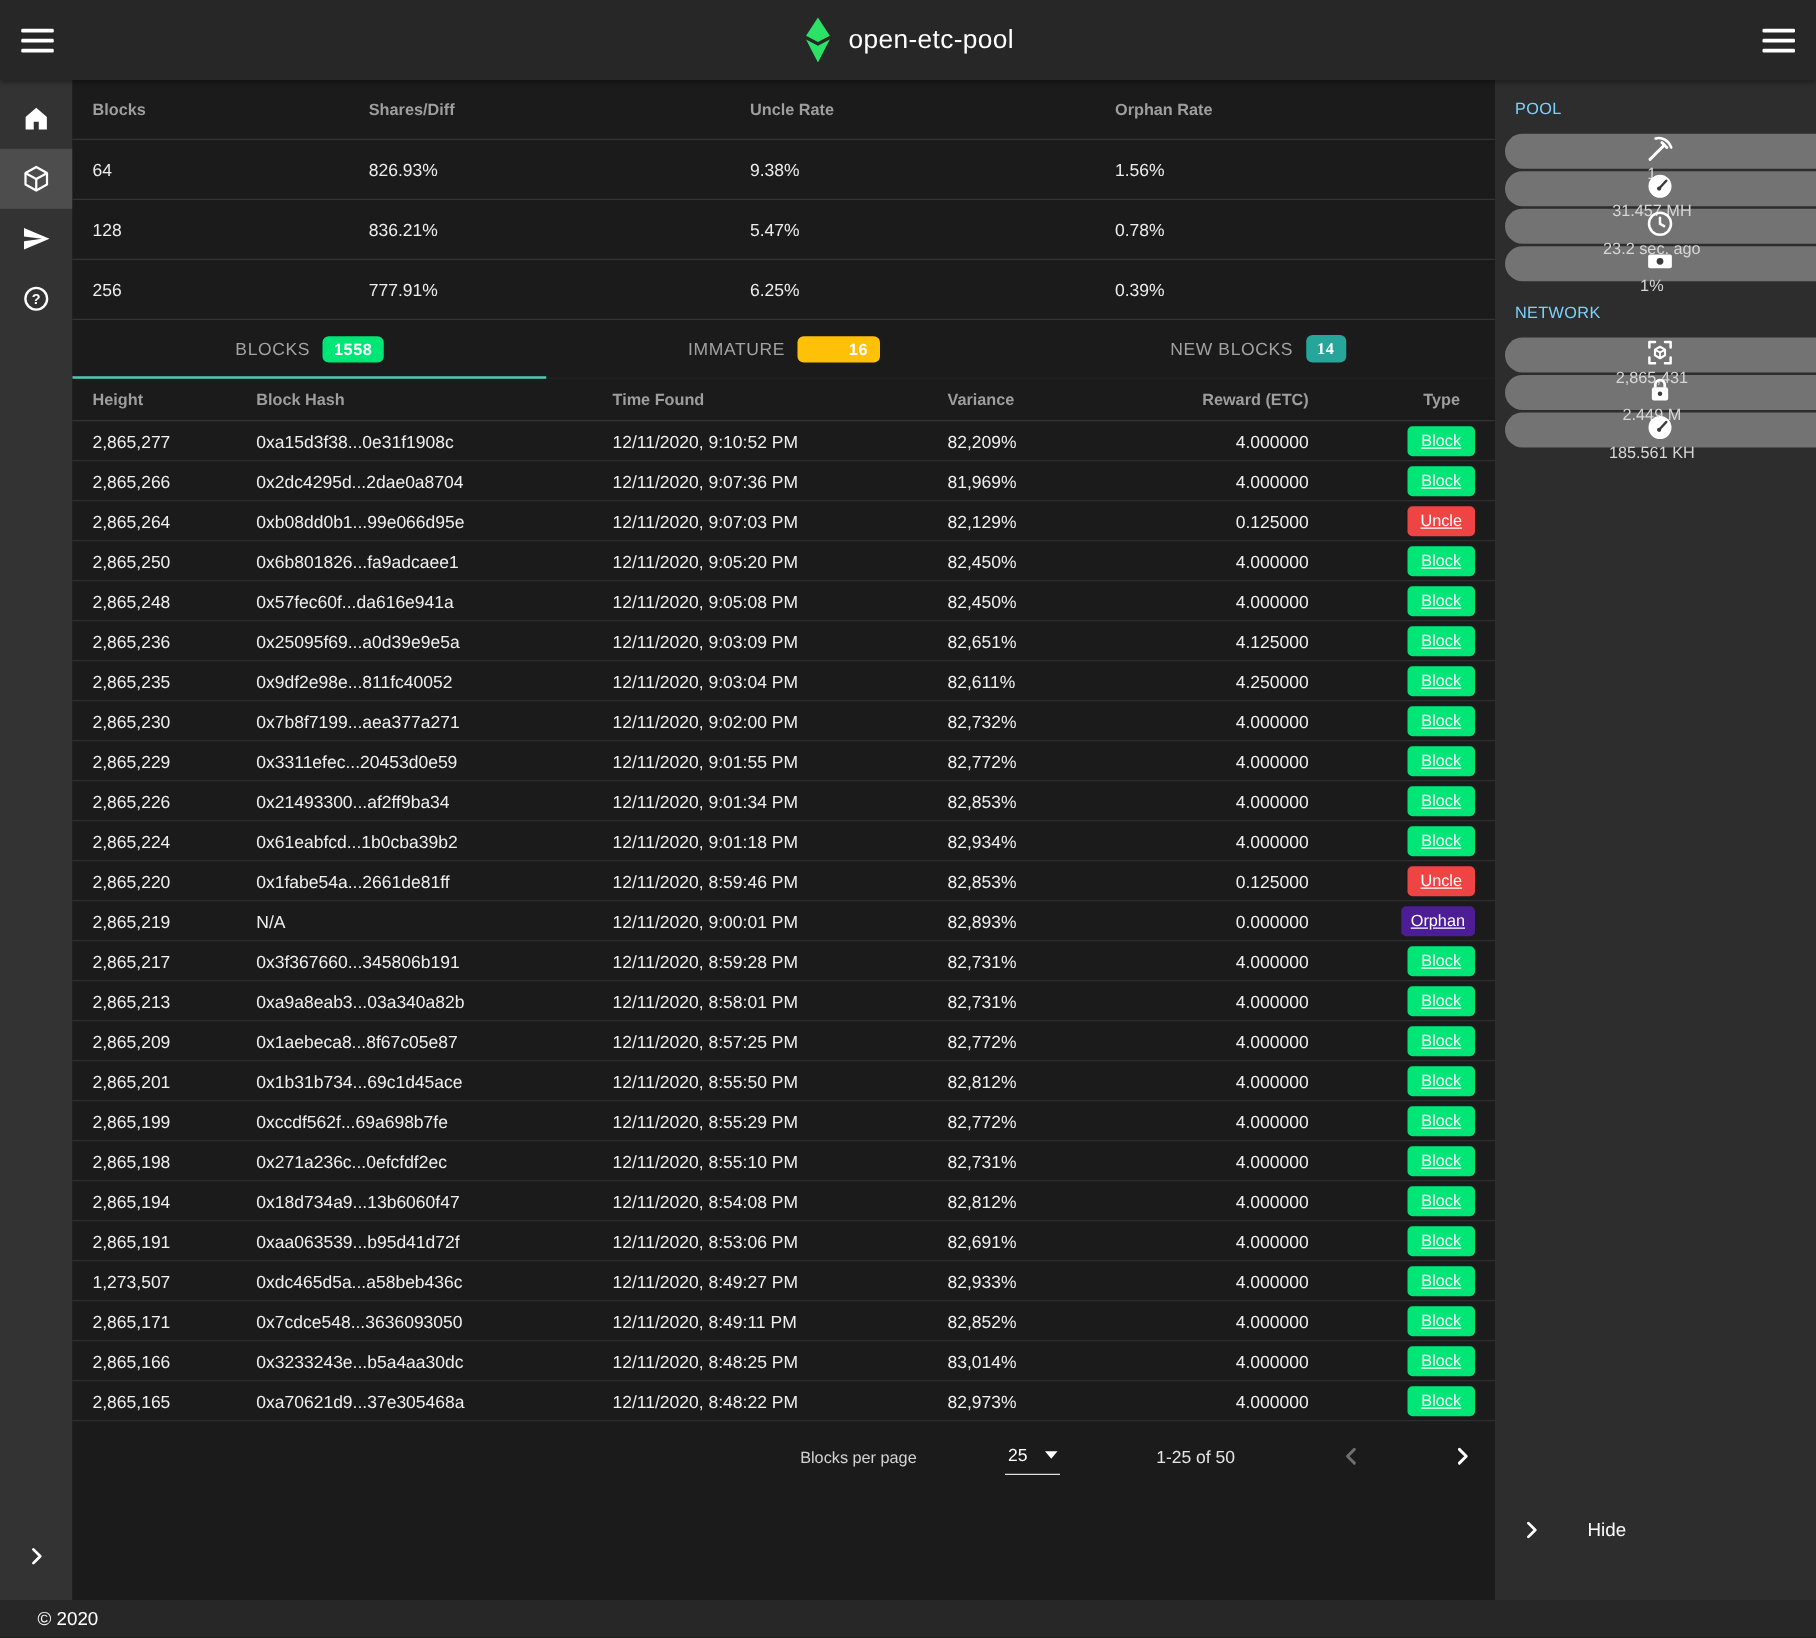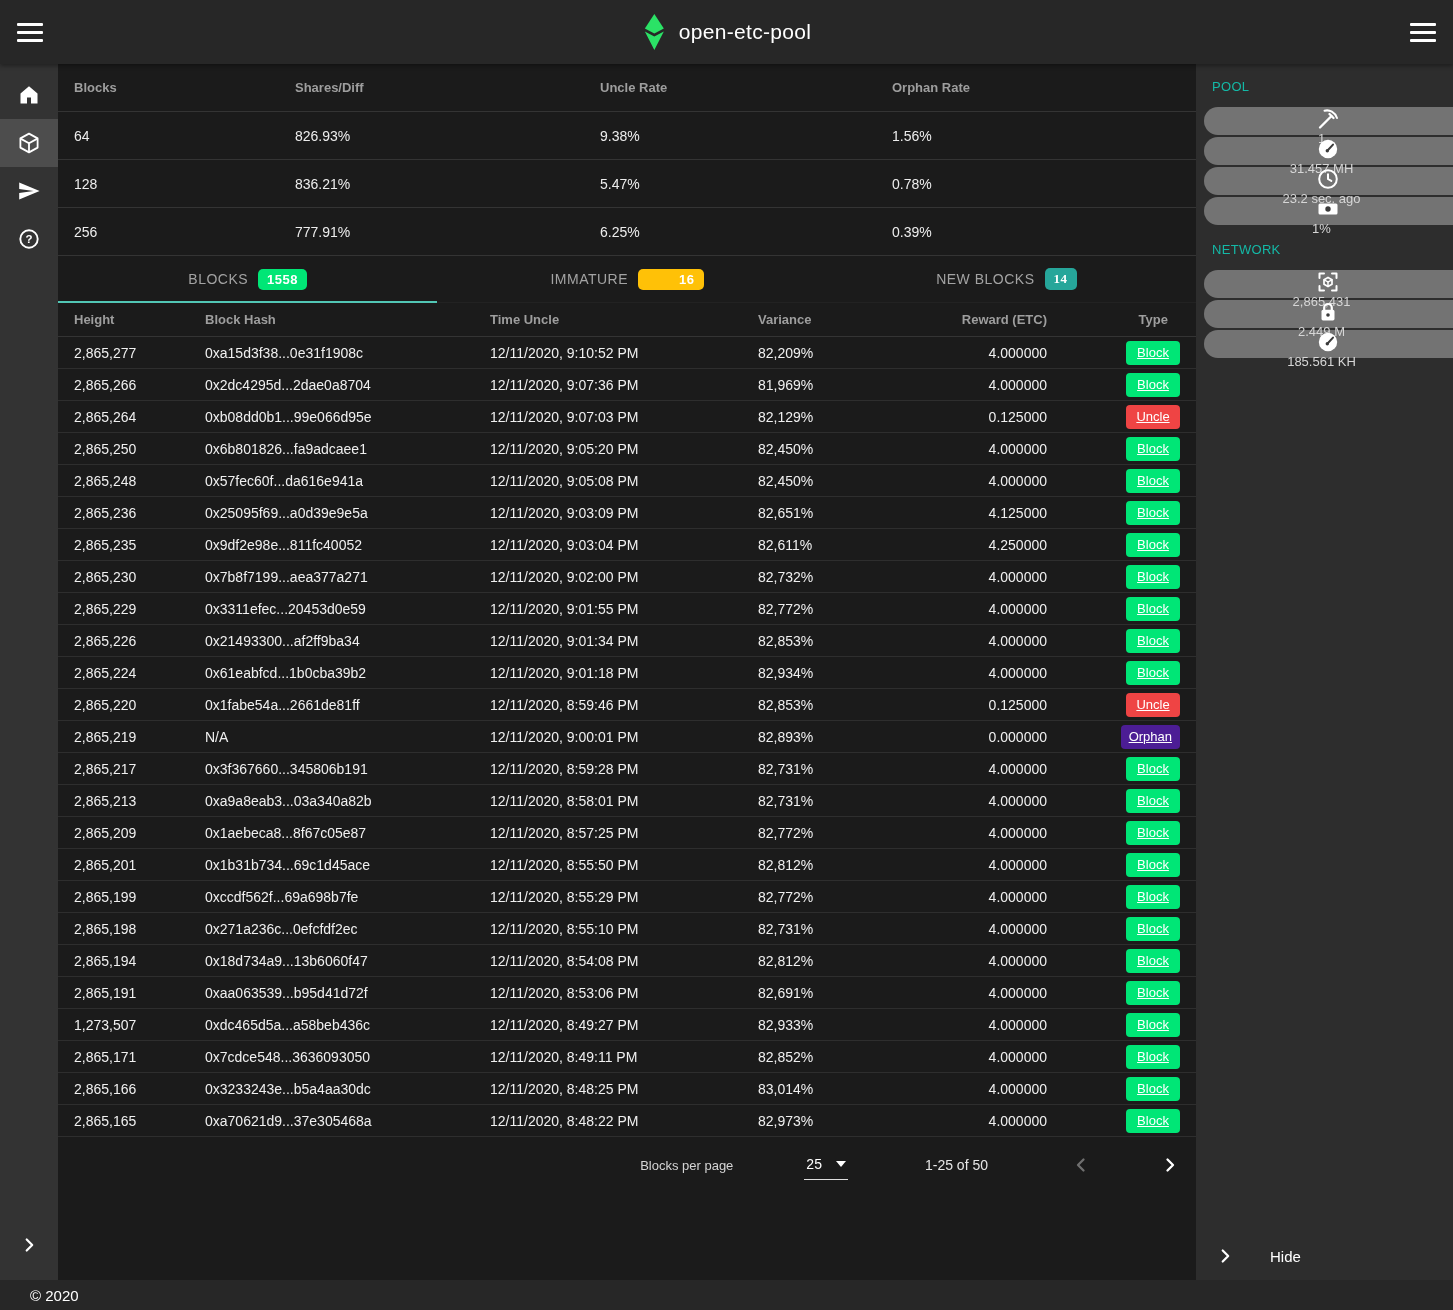--- a/index.html
+++ b/index.html
@@ -25,28 +25,28 @@
   
   .leftrail { position:absolute; left:0; top:64px; width:58px; height:1216px; background:#333333; }
   .rail-items { padding-top:7px; display:flex; flex-direction:column; }
   .rail-item { height:48px; display:flex; align-items:center; justify-content:center; cursor:pointer; }
   .rail-item.active { background:#4d4d4d; }
   .rail-bottom { position:absolute; bottom:24px; left:0; width:58px;
     display:flex; justify-content:center; cursor:pointer; }
 
   
   .rightbar { position:absolute; left:1196px; top:64px; width:257px; height:1216px; background:#2d2d2d; }
-  .section-title { color:#14b8a6; font-size:13px; padding:15px 16px 11px 16px; letter-spacing:.3px; }
+  .section-title { color:#7dd3fc; font-size:13px; padding:15px 16px 11px 16px; letter-spacing:.3px; }
   .stat-item { height:28px; margin:2px 0 2px 8px; background:#737373;
     border-radius:20px 0 0 20px; display:flex; align-items:center; padding-right:14px;flex-direction:column; }
   .stat-icon { width:24px; height:24px; margin-left:13px; flex:0 0 24px; display:flex; }
   .stat-label { font-weight:bold; font-size:14px; color:#fff; margin-left:32px;
     flex:1; white-space:nowrap; overflow:hidden; }
   .stat-value { font-size:13px; color:#d6d6d6; text-align:right; white-space:nowrap; }
-  .hide-row { position:absolute; bottom:0; left:0; width:257px; height:48px;
+  .hide-row { position:absolute; bottom:32px; left:0; width:257px; height:48px;
     display:flex; align-items:center; cursor:pointer; }
   .hide-row .hicon { margin-left:18px; display:flex; }
   .hide-label { margin-left:34px; font-size:15px; color:#fff; }
 
   
   .main { position:absolute; left:58px; top:64px; width:1138px; height:1216px; background:#1b1b1b; }
 
   
   .sumrow { display:flex; height:48px; align-items:center; padding:0 16px;
     border-bottom:1px solid #343434; }
@@ -195,21 +195,21 @@
     <div class="tab">
       <span>NEW BLOCKS</span>
       <span class="badge teal">14</span>
     </div>
     <div class="tab-underline"></div>
   </div>
 
   <div class="thead">
     <div class="col-h">Height</div>
     <div class="col-hash">Block Hash</div>
-    <div class="col-time">Time Uncle</div>
+    <div class="col-time">Time Found</div>
     <div class="col-var">Variance</div>
     <div class="col-rew">Reward (ETC)</div>
     <div class="col-type">Type</div>
   </div>
 
     <div class="brow">
       <div class="col-h">2,865,277</div>
       <div class="col-hash">0xa15d3f38...0e31f1908c</div>
       <div class="col-time">12/11/2020, 9:10:52 PM</div>
       <div class="col-var">82,209%</div>

